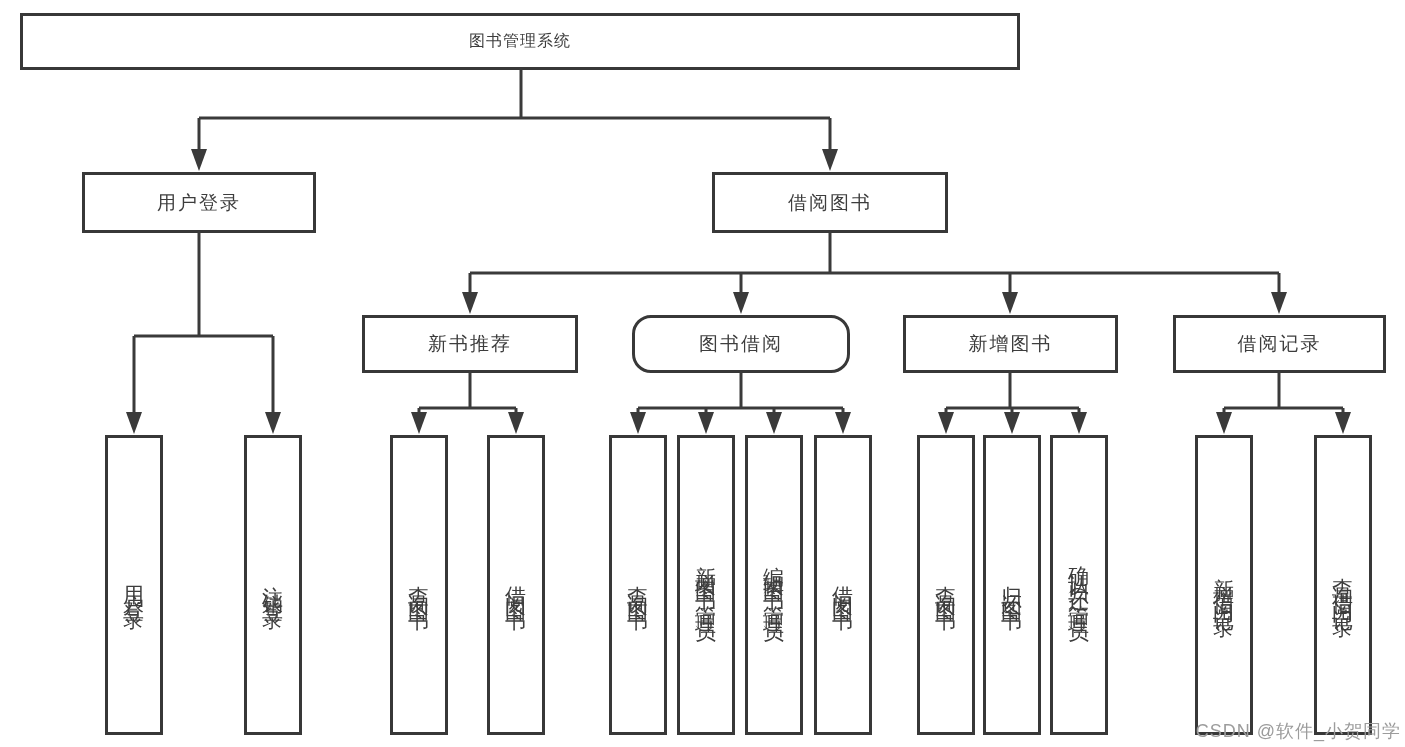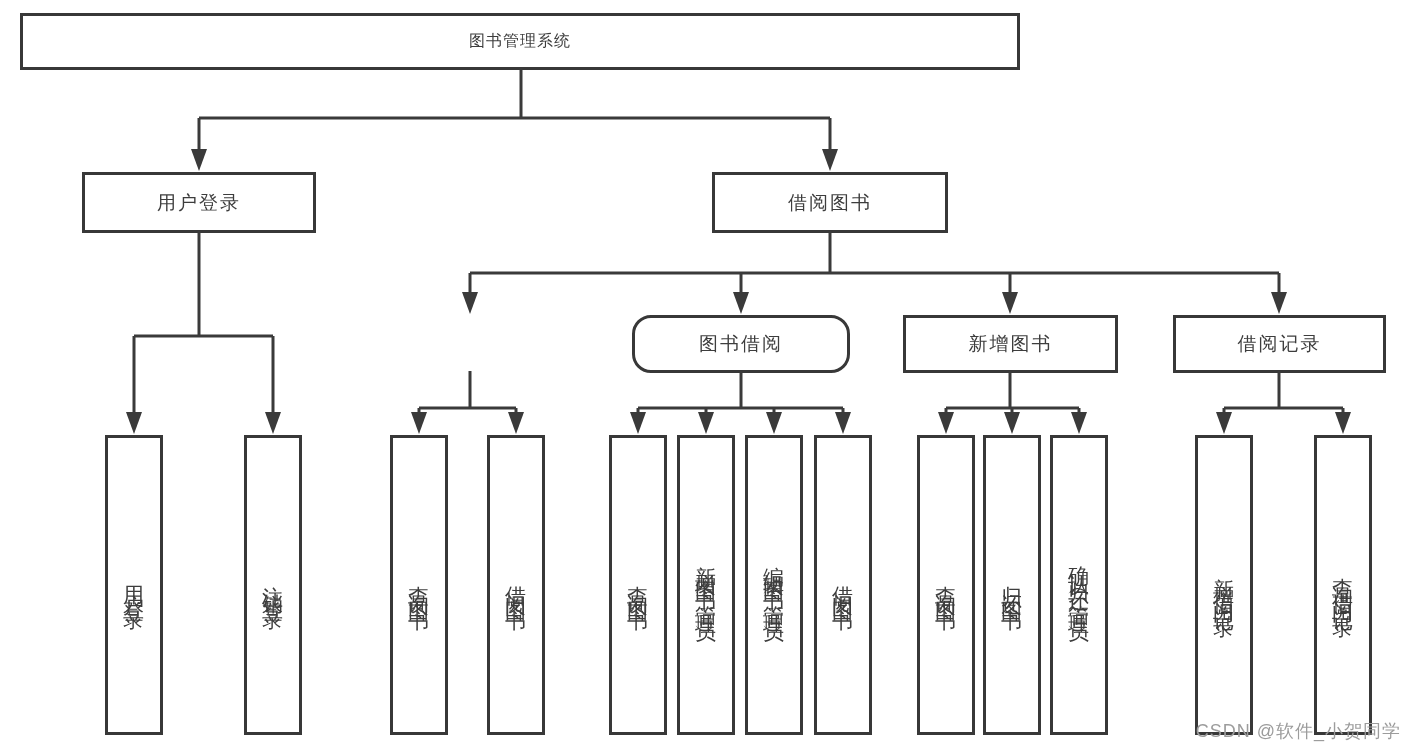--- a/index.html
+++ b/index.html
@@ -121,20 +121,23 @@
     <span>图书管理系统</span>
   </div>
 
   <div class="box box-l2" style="left:82px; top:172px; width:234px; height:61px;">
     <span>用户登录</span>
   </div>
   <div class="box box-l2" style="left:712px; top:172px; width:236px; height:61px;">
     <span>借阅图书</span>
   </div>
 
+  <div class="box box-l3" style="left:362px; top:315px; width:216px; height:58px;">
+    <span>新书推荐</span>
+  </div>
   <div class="box box-l3" style="left:632px; top:315px; width:218px; height:58px;border-radius:19px;">
     <span>图书借阅</span>
   </div>
   <div class="box box-l3" style="left:903px; top:315px; width:215px; height:58px;">
     <span>新增图书</span>
   </div>
   <div class="box box-l3" style="left:1173px; top:315px; width:213px; height:58px;">
     <span>借阅记录</span>
   </div>
 

